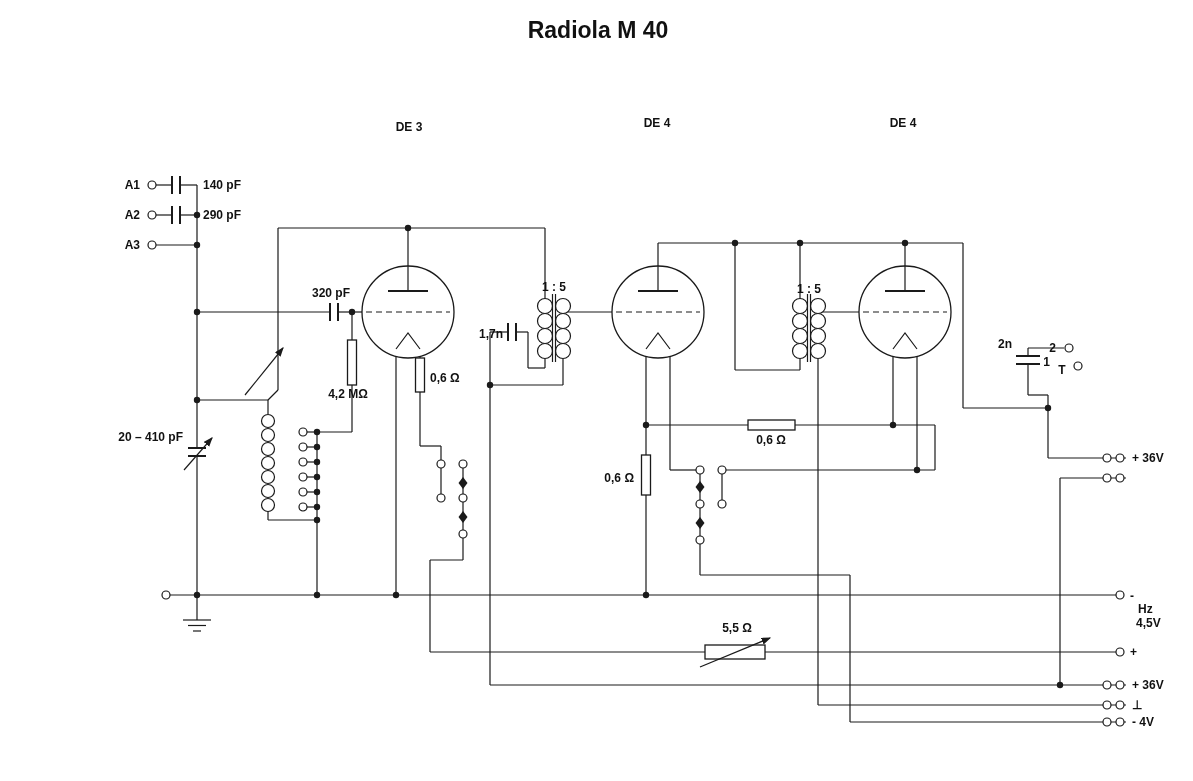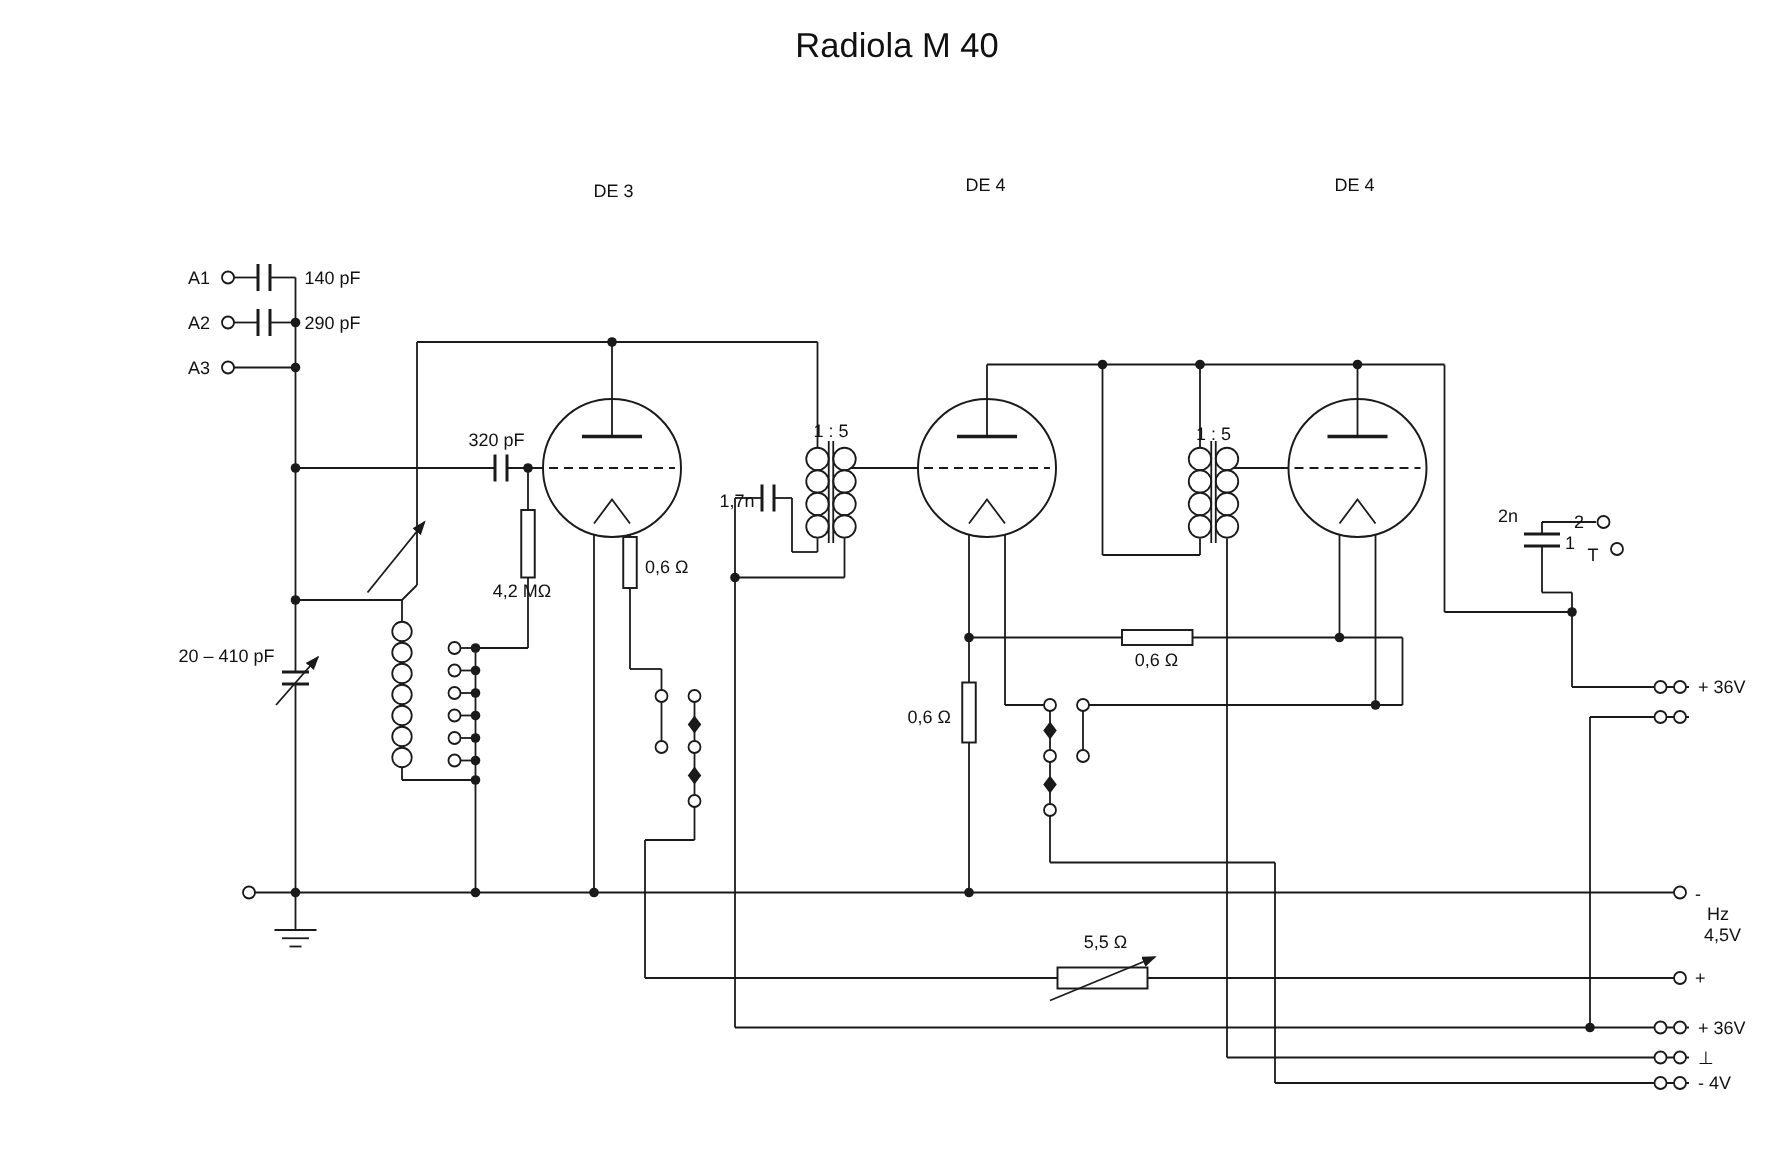--- a/index.html
+++ b/index.html
@@ -1,16 +1,16 @@
 <!DOCTYPE html>
 <html><head>
 <meta charset="utf-8">
 <style>
   html,body{margin:0;padding:0;background:#ffffff;}
-  .page{position:relative;width:1193px;height:781px;background:#ffffff;overflow:hidden;}
+  .page{position:relative;width:1193px;height:781px;background:#ffffff;overflow:hidden;font-weight:bold;}
   svg{display:block;}
   .w{stroke:#1a1a1a;stroke-width:1.2;fill:none;}
   .w2{stroke:#1a1a1a;stroke-width:2.2;fill:none;}
   .comp{stroke:#1a1a1a;stroke-width:1.3;fill:#ffffff;}
   .term{stroke:#1a1a1a;stroke-width:1.2;fill:#ffffff;}
   .dot{fill:#1a1a1a;stroke:none;}
   .plate{stroke:#1a1a1a;stroke-width:2;fill:none;}
   .grid{stroke:#1a1a1a;stroke-width:1.2;fill:none;stroke-dasharray:6 4;}
   .dia{fill:#1a1a1a;stroke:none;}
   .label{font-family:"Liberation Sans",sans-serif;font-size:12px;fill:#111111;}

